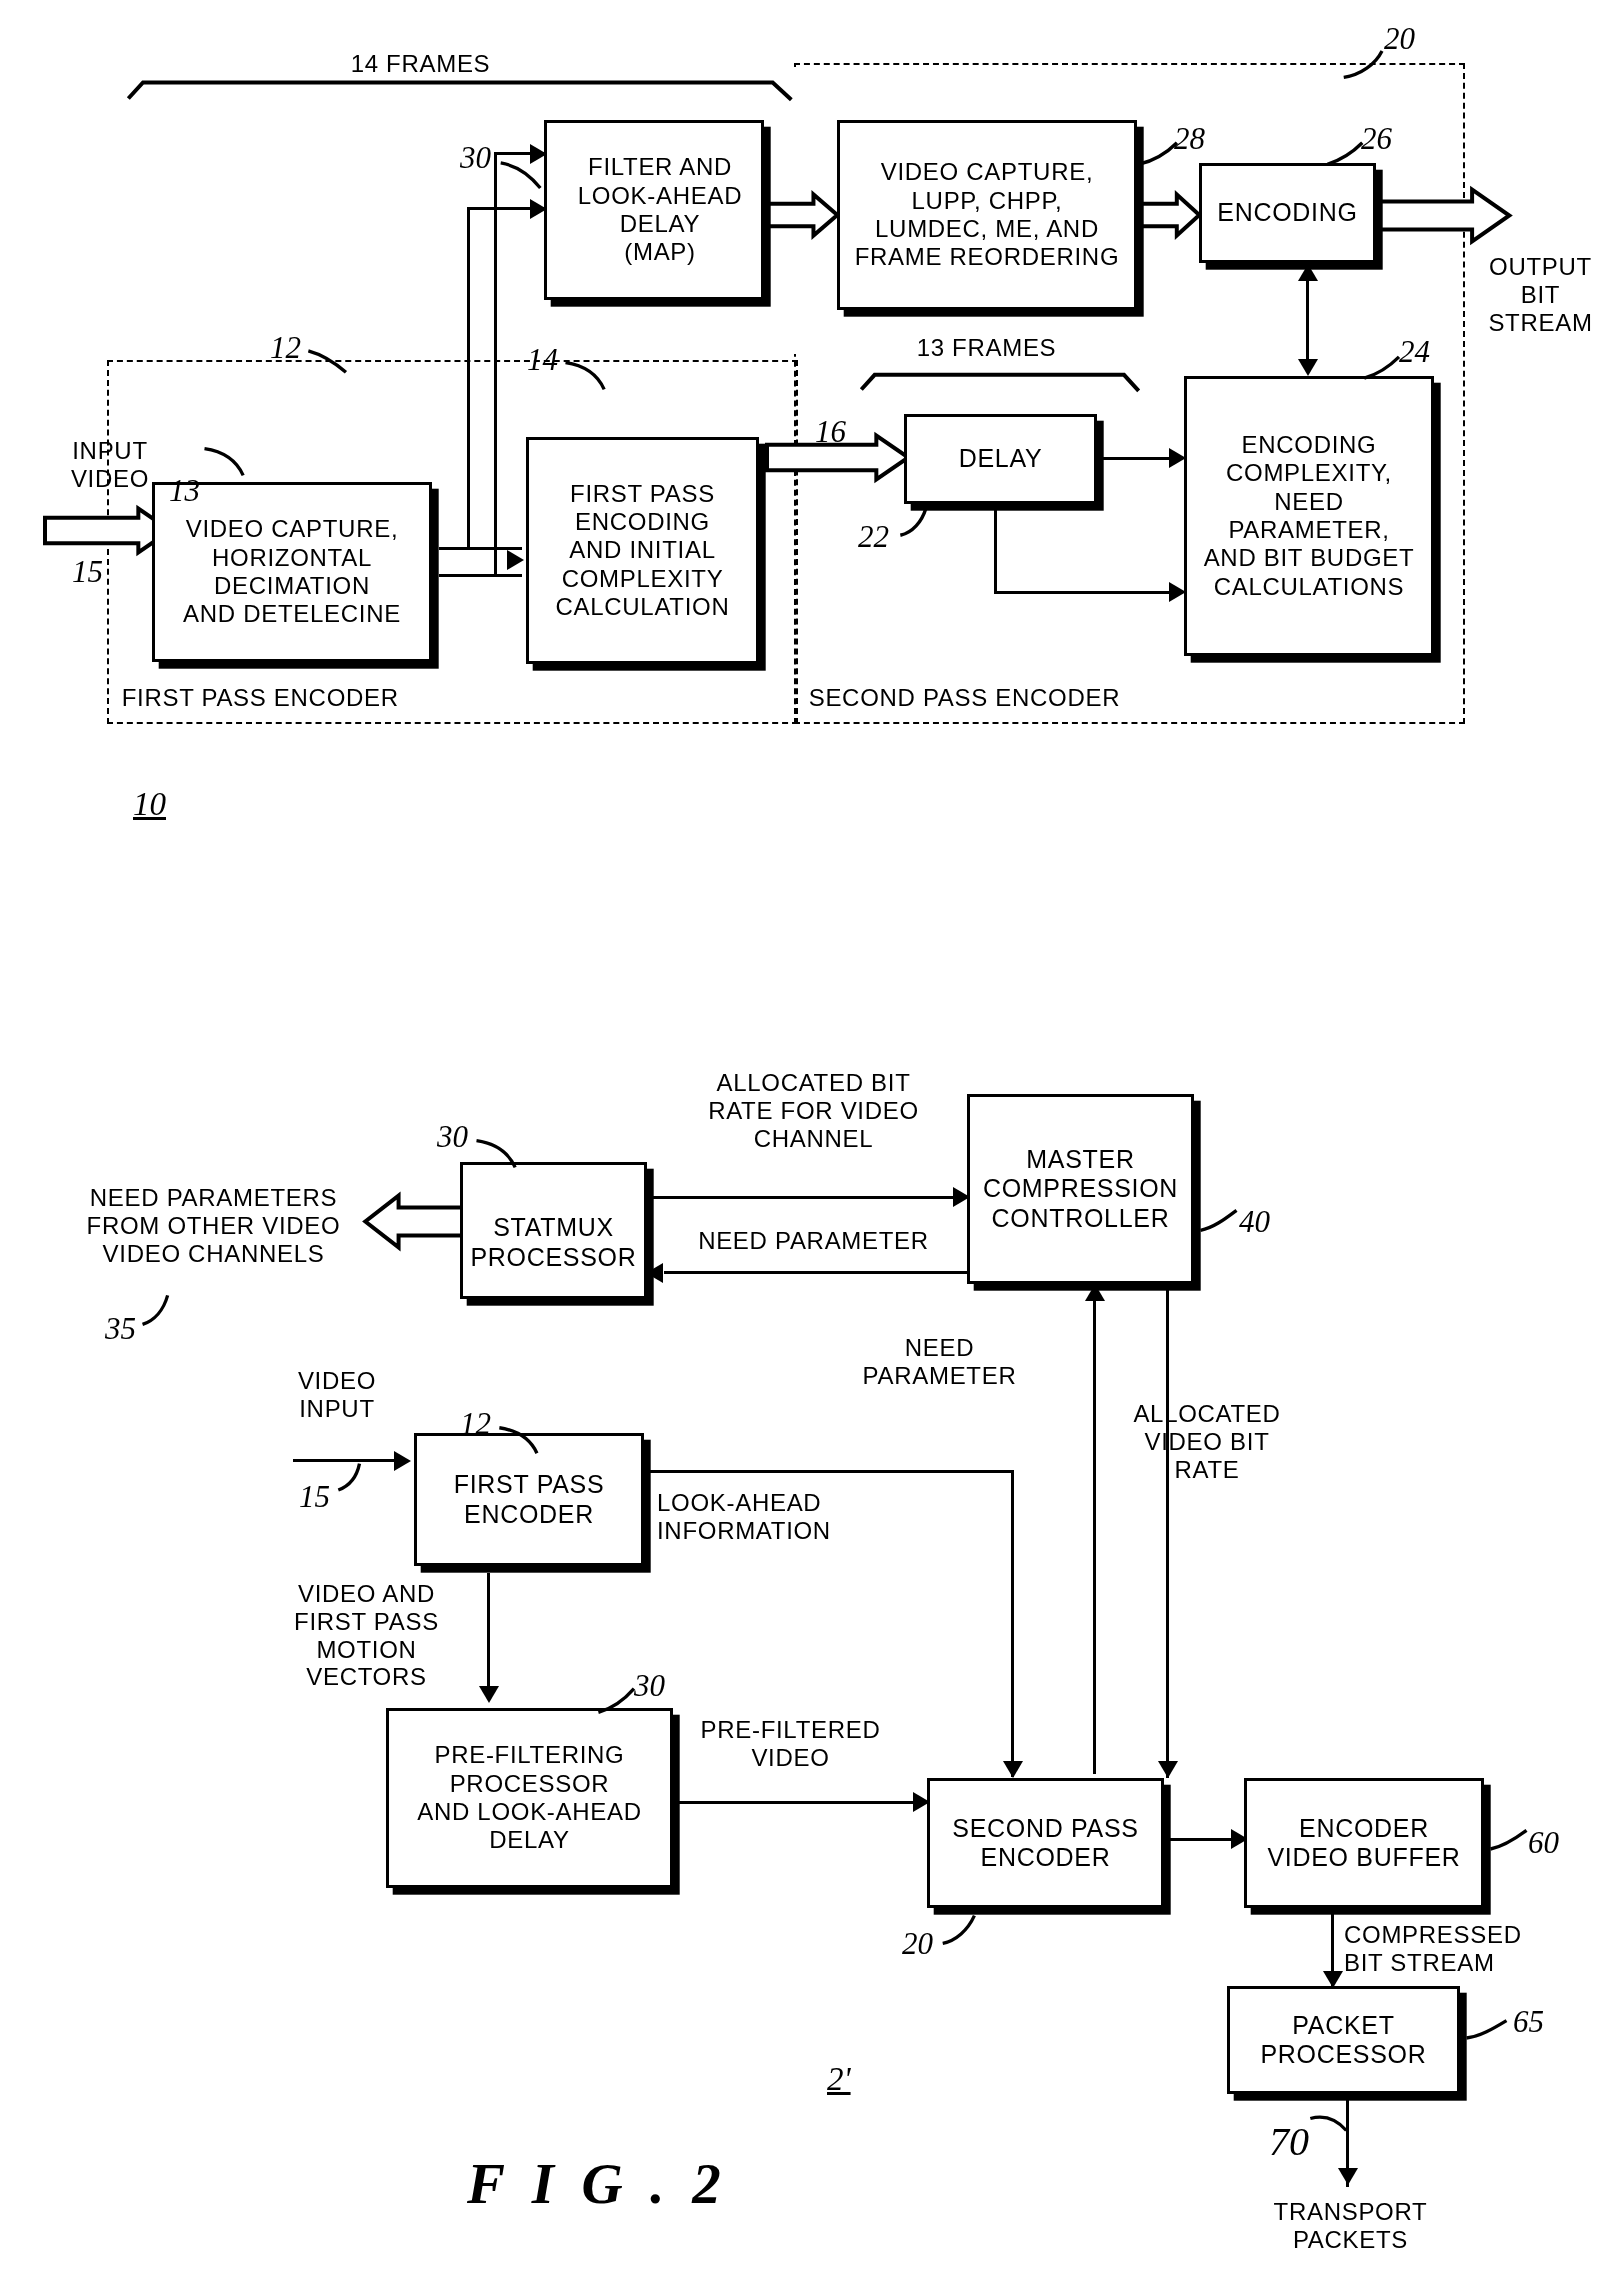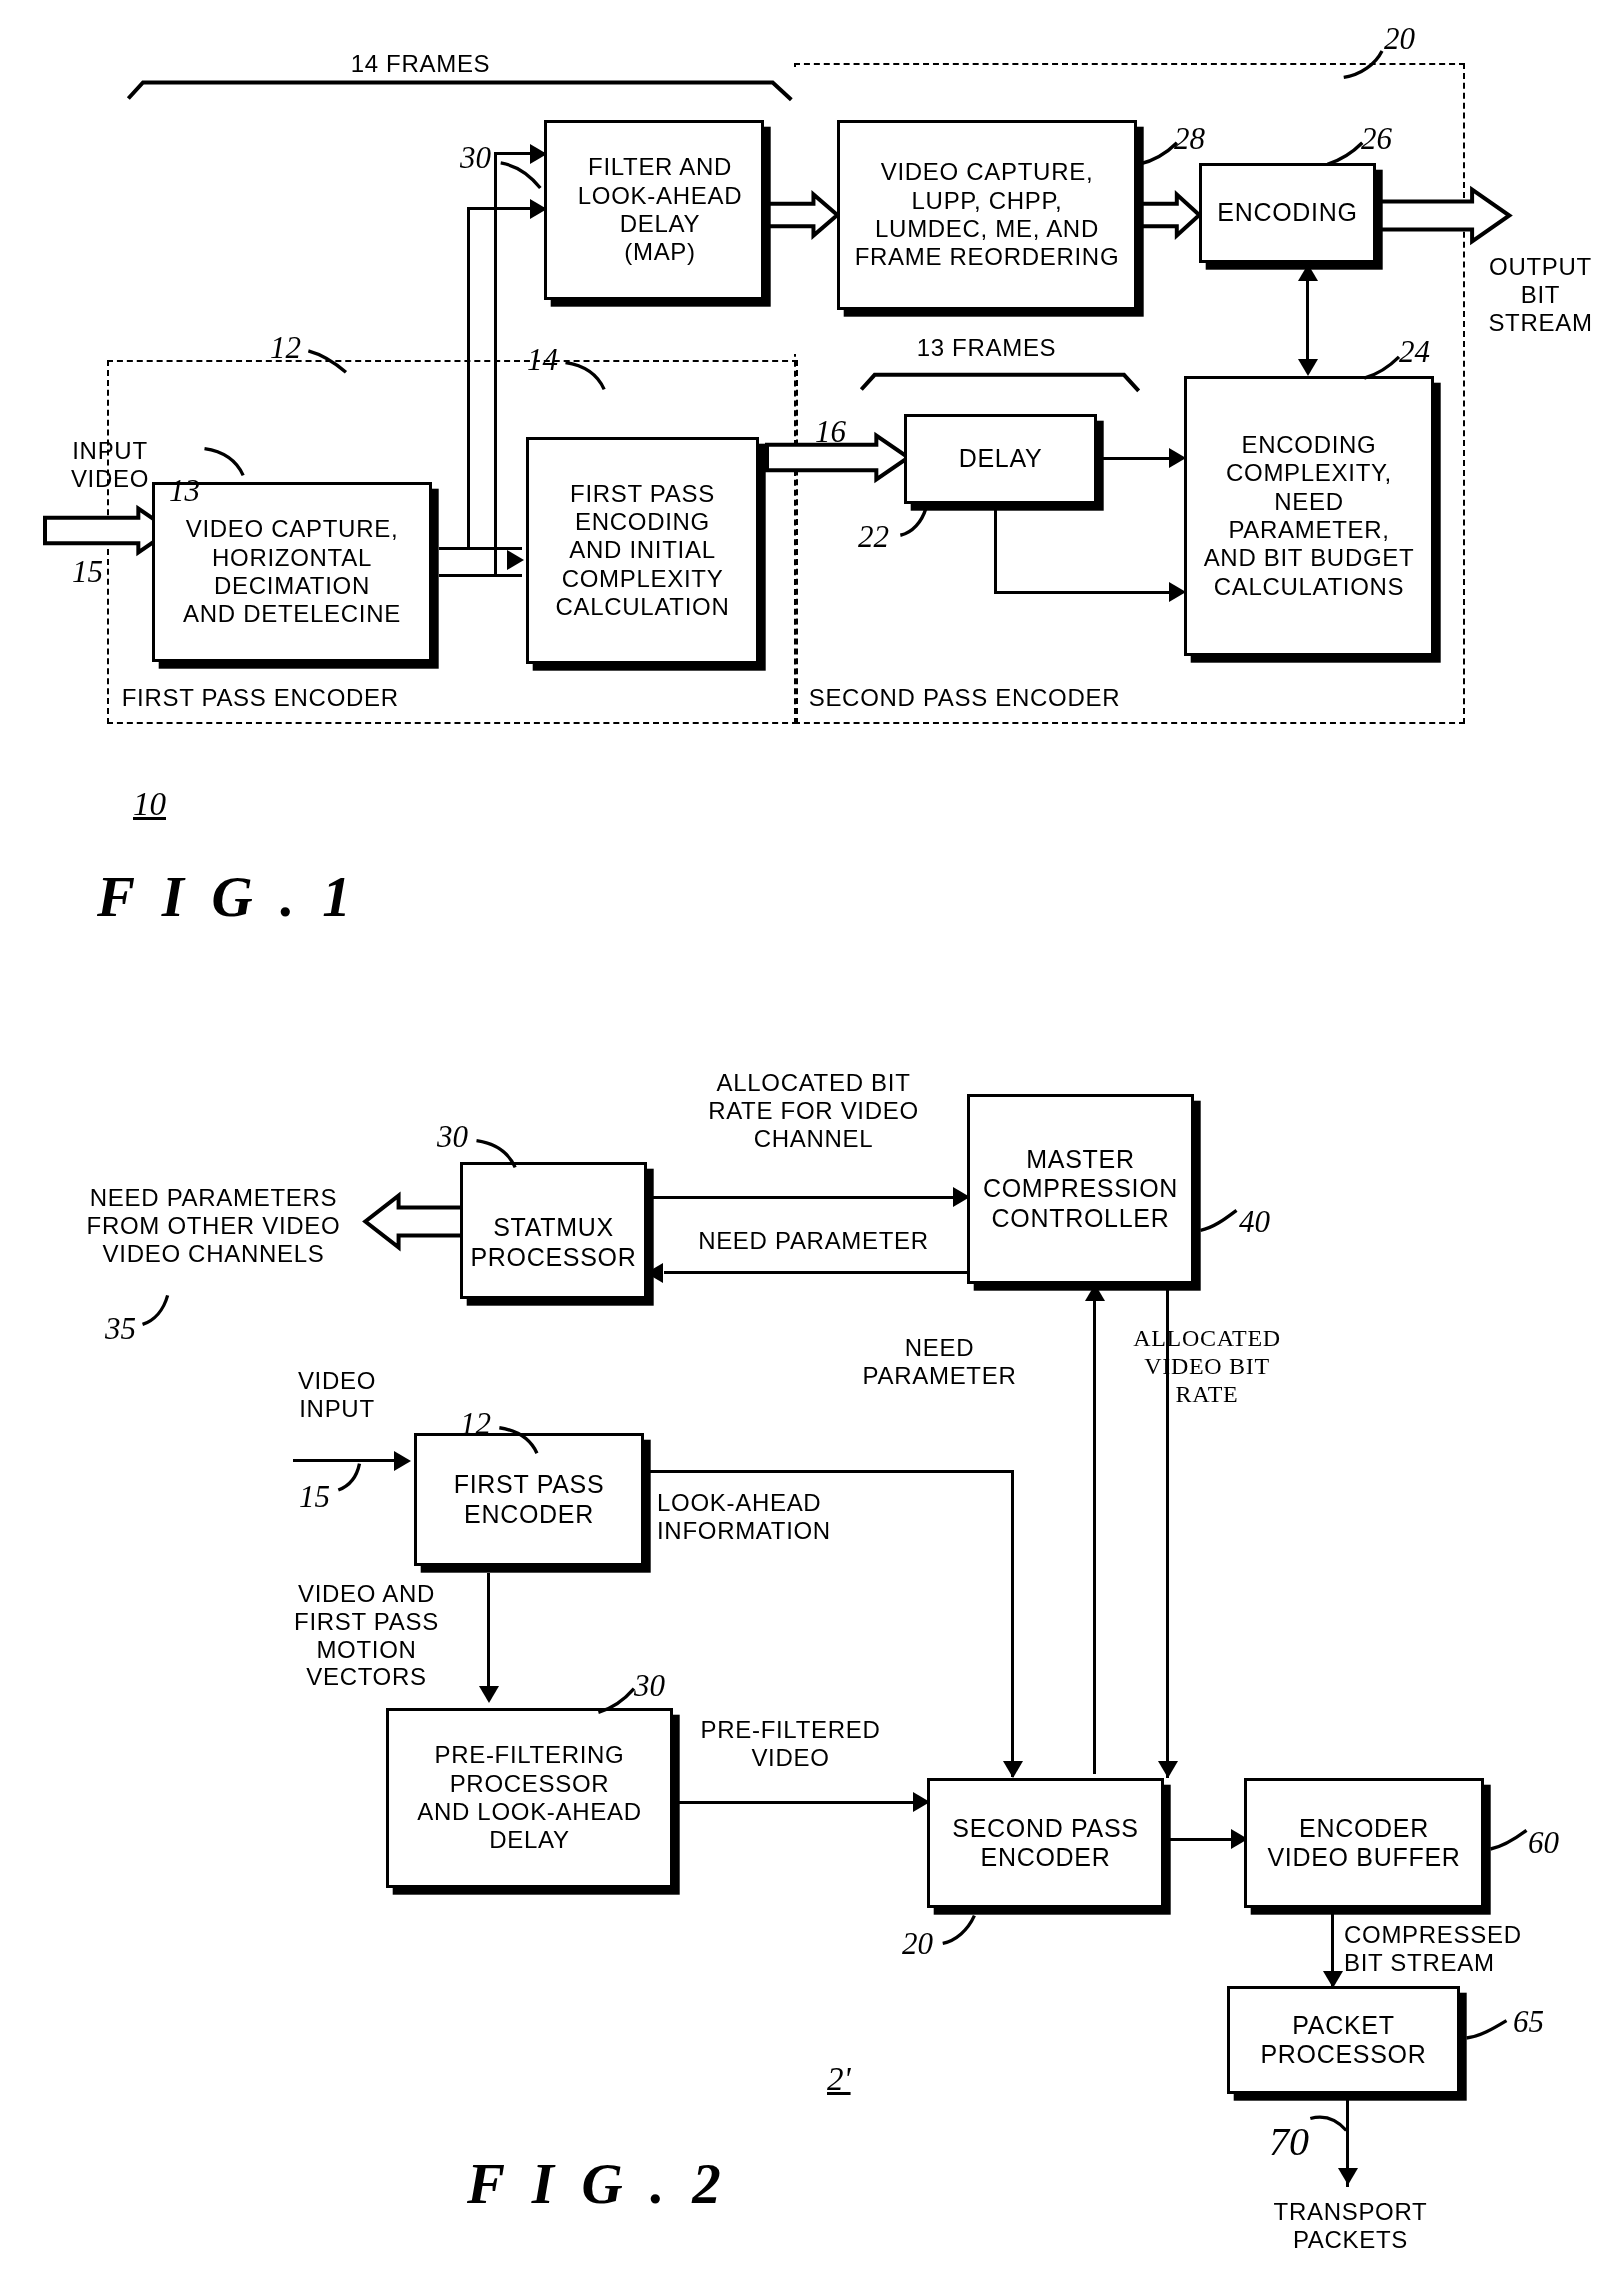--- a/index.html
+++ b/index.html
@@ -270,21 +270,20 @@
   </div>
 
   <div class="v" style="left:1306px;top:272px;height:100px;"></div>
   <div class="ar-u" style="left:1298px;top:264px;"></div>
   <div class="ar-d" style="left:1298px;top:359px;"></div>
 
   <div class="lbl" style="left:119px;top:684px;font-size:24px;background:#fff;padding:0 2.7px;">FIRST PASS ENCODER</div>
   <div class="lbl" style="left:806px;top:684px;font-size:24px;background:#fff;padding:0 2.7px;">SECOND PASS ENCODER</div>
 
   <div class="ref u" style="left:133px;top:786px;font-size:33px;">10</div>
-  <div class="fig" style="left:97px;top:864px;font-size:57px;">F I G .   1</div>
 
   <div class="lbl c" style="left:40px;top:1184px;width:347px;font-size:24px;white-space:pre-line;">NEED PARAMETERS
 FROM OTHER VIDEO
 VIDEO CHANNELS</div>
   <div class="ref" style="left:105px;top:1311px;font-size:31px;">35</div>
   <div class="lead" style="left:141px;top:1294px;">
     <svg width="44" height="33" viewBox="0 0 66 50">
         <path d="M2 46 C20 40 34 24 40 2" fill="none" stroke="#000" stroke-width="5"></path>
       </svg>
   </div>
@@ -382,21 +381,21 @@
   <div class="lbl c" style="left:687px;top:1716px;width:207px;font-size:24px;white-space:pre-line;">PRE-FILTERED
 VIDEO</div>
   <div class="h" style="left:672px;top:1801px;width:250px;"></div>
   <div class="ar-r" style="left:913px;top:1792px;"></div>
 
   <div class="lbl c" style="left:846px;top:1334px;width:187px;font-size:24px;white-space:pre-line;">NEED
 PARAMETER</div>
   <div class="v" style="left:1093px;top:1294px;height:480px;"></div>
   <div class="ar-u" style="left:1085px;top:1284px;"></div>
 
-  <div class="lbl c" style="left:1107px;top:1325px;width:200px;font-size:24px;white-space:pre-line;font-family:Liberation Serif, serif;">ALLOCATED
+  <div class="lbl c" style="left:1107px;top:1400px;width:200px;font-size:24px;white-space:pre-line;">ALLOCATED
 VIDEO BIT
 RATE</div>
   <div class="v" style="left:1166px;top:1284px;height:494px;"></div>
   <div class="ar-d" style="left:1158px;top:1761px;"></div>
 
   <div class="box" style="left:927px;top:1778px;width:237px;height:130px;font-size:25px;">
     <span style="white-space:pre-line;">SECOND PASS
 ENCODER</span>
   </div>
   <div class="ref" style="left:902px;top:1926px;font-size:31px;">20</div>

